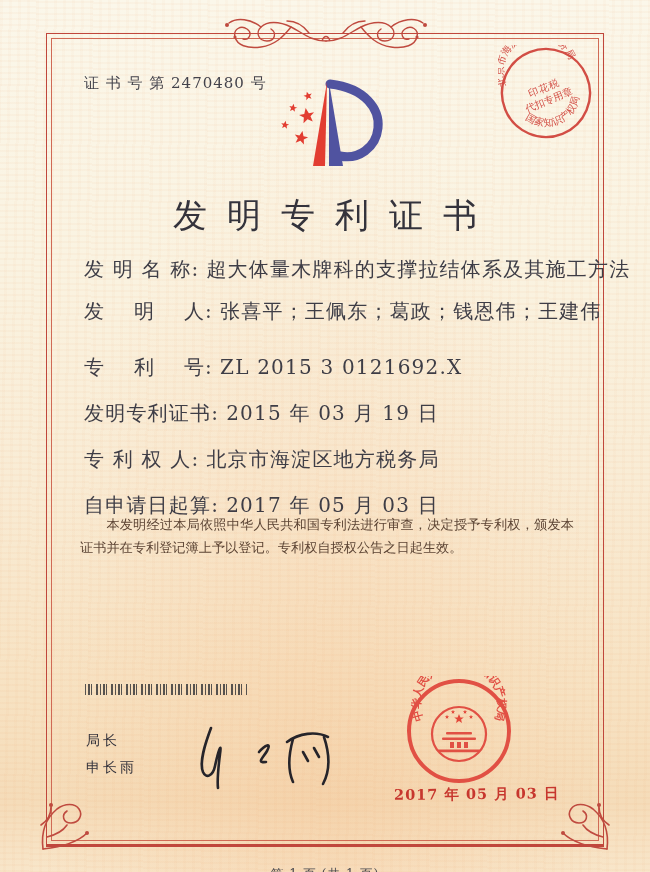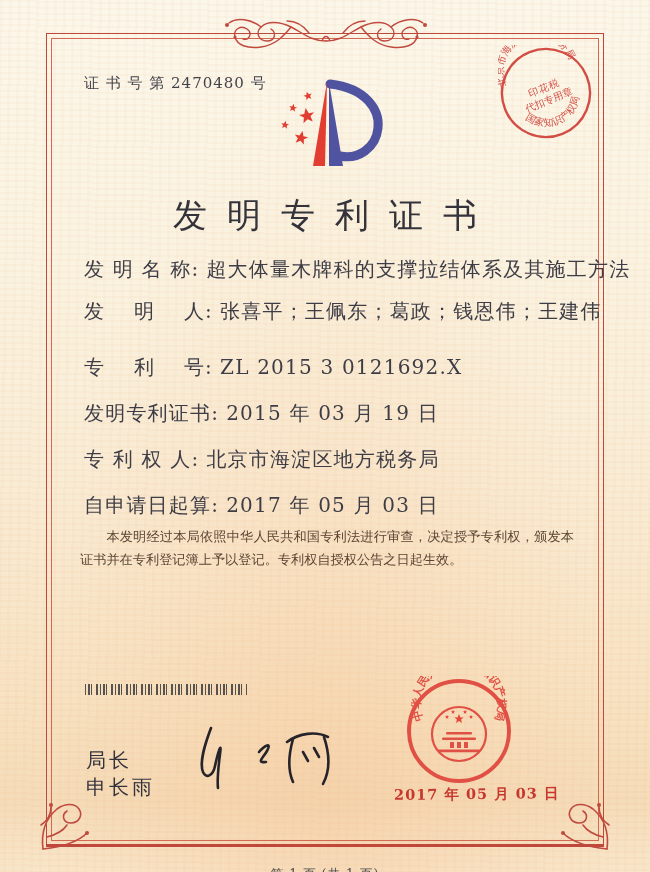--- a/index.html
+++ b/index.html
@@ -17,27 +17,27 @@
     border:1px solid #d06a55;}
   .cert-no{position:absolute;left:84px;top:74px;font-size:15px;color:#43424b;letter-spacing:1px;white-space:pre;}
   .logo{position:absolute;left:268px;top:76px;}
   .tax-stamp{position:absolute;left:498px;top:45px;opacity:.92;}
   .title{position:absolute;left:0;top:180px;width:100%;text-align:center;
     font-size:34px;font-weight:400;color:#34333c;letter-spacing:20px;text-indent:20px;white-space:nowrap;margin-top:13px;}
   .fields{position:absolute;left:84px;top:252px;width:490px;}
   .frow{position:absolute;left:0;font-size:20px;color:#3e3d46;letter-spacing:1.2px;white-space:nowrap;}
   .frow .flabel{white-space:pre;margin-right:7px;}
   .f1{top:4px}.f2{top:46px}.f3{top:102px}.f4{top:148px}.f5{top:194px}.f6{top:240px}
-  .body-text{position:absolute;left:80px;top:525px;width:494px;color:#5c4434;
+  .body-text{position:absolute;left:80px;top:513px;width:494px;color:#5c4434;
     font-size:13.2px;line-height:23px;text-align:justify;}
   .body-text p{margin:0;text-indent:2em;}
   .barcode{position:absolute;left:85px;top:684px;width:162px;height:11px;opacity:.85;
     background:
       repeating-linear-gradient(90deg,#3a3a3c 0 1px,rgba(0,0,0,0) 1px 3px,#3a3a3c 3px 5px,rgba(0,0,0,0) 5px 6px,#3a3a3c 6px 7px,rgba(0,0,0,0) 7px 11px,#3a3a3c 11px 13px,rgba(0,0,0,0) 13px 15px);}
-  .signoff{position:absolute;left:86px;top:747px;font-size:20px;color:#34333c;line-height:27px;letter-spacing:3px;}
+  .signoff{position:absolute;left:86px;top:727px;font-size:14px;color:#34333c;line-height:27px;letter-spacing:3px;}
   .signature{position:absolute;left:175px;top:710px;}
   .seal{position:absolute;left:404px;top:676px;}
   .seal-date{position:absolute;left:394px;top:785px;font-size:14.5px;font-weight:600;
     color:#c7372e;letter-spacing:1px;white-space:pre;transform:rotate(-0.6deg);}
   .footer{position:absolute;left:0;top:829px;width:100%;text-align:center;
     font-size:12.5px;color:#4a4a50;letter-spacing:1px;margin-top:37px;}
   .ornament-top{position:absolute;left:191px;top:11px;}
   .flourish{position:absolute;}
   .flourish.left{left:33px;top:791px;}
   .flourish.right{left:551px;top:791px;}

